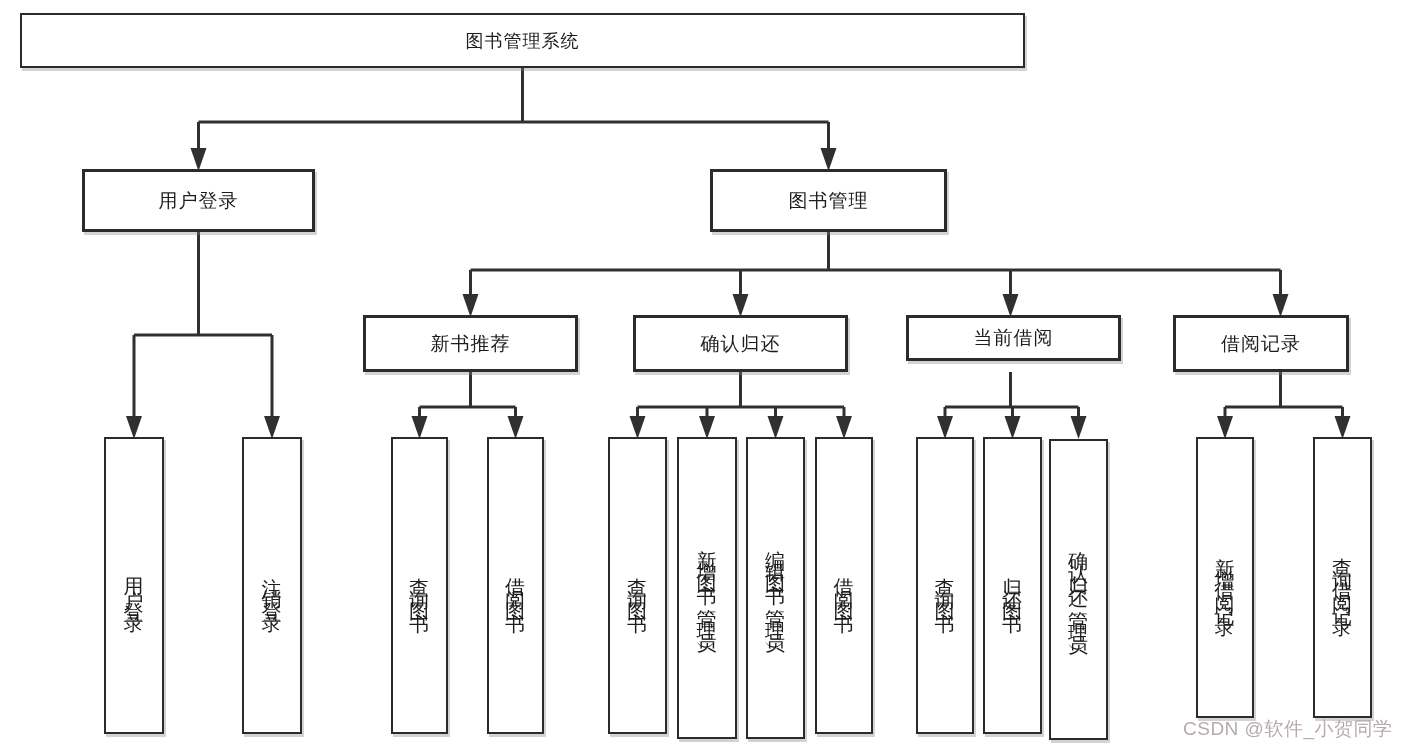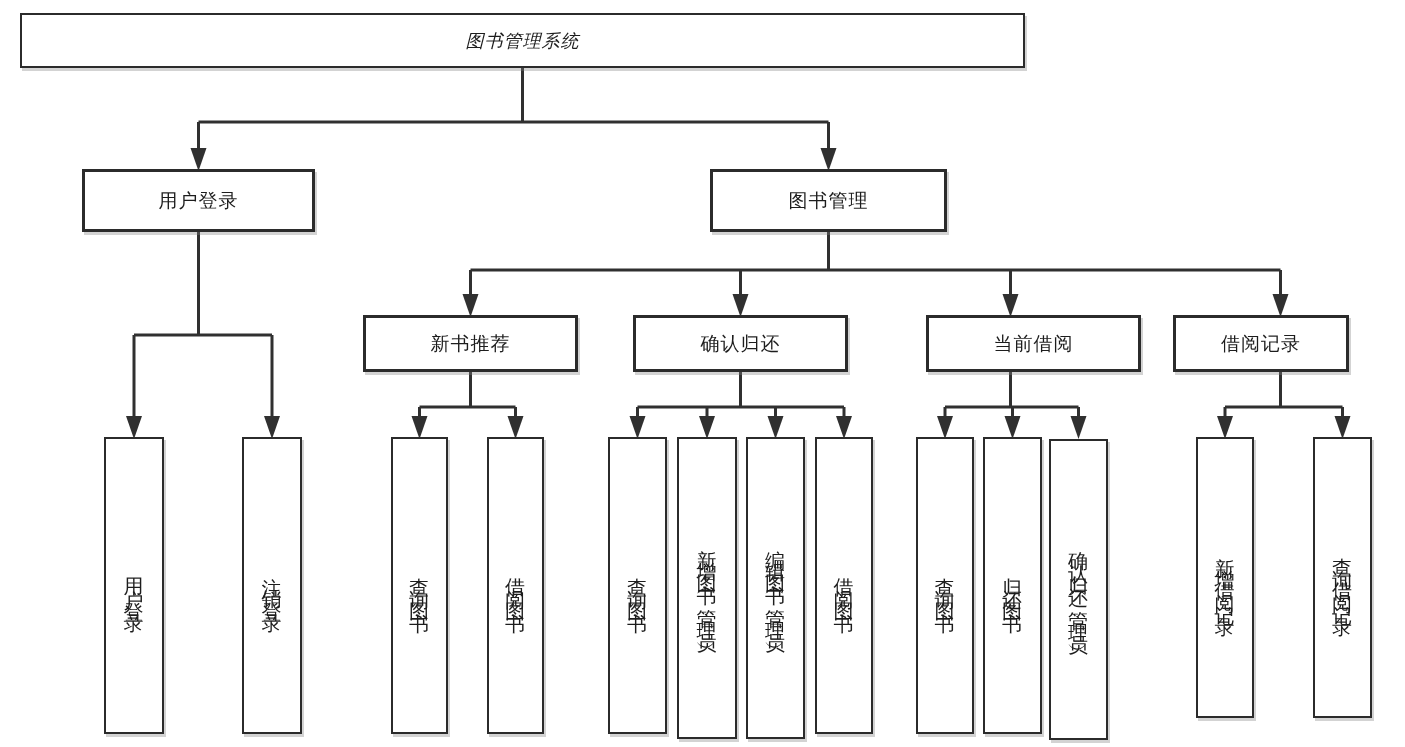--- a/index.html
+++ b/index.html
@@ -103,28 +103,28 @@
       <polygon points="767.5,416 783.5,416 775.5,439"></polygon>
       <polygon points="836,416 852,416 844,439"></polygon>
       <polygon points="937,416 953,416 945,439"></polygon>
       <polygon points="1004.5,416 1020.5,416 1012.5,439"></polygon>
       <polygon points="1070.5,416 1086.5,416 1078.5,439"></polygon>
       <polygon points="1217,416 1233,416 1225,439"></polygon>
       <polygon points="1334.5,416 1350.5,416 1342.5,439"></polygon>
     </g>
   </svg>
 
-  <div class="node hnode root-node" style="left:20px;top:13px;width:1005px;height:55px;font-style:italic;">图书管理系统</div>
+  <div class="node hnode root-node" style="left:20px;top:13px;width:1005px;height:55px;">图书管理系统</div>
 
   <div class="node hnode mid" style="left:82px;top:169px;width:233px;height:63px;">用户登录</div>
   <div class="node hnode mid" style="left:363px;top:315px;width:215px;height:57px;">新书推荐</div>
 
   <div class="node hnode mid" style="left:710px;top:169px;width:237px;height:63px;">图书管理</div>
   <div class="node hnode mid" style="left:633px;top:315px;width:215px;height:57px;">确认归还</div>
-  <div class="node hnode mid" style="left:926px;top:315px;width:215px;height:57px;font-family:Liberation Mono, monospace;">当前借阅</div>
+  <div class="node hnode mid" style="left:906px;top:315px;width:215px;height:46px;font-family:Liberation Mono, monospace;">当前借阅</div>
   <div class="node hnode mid" style="left:1173px;top:315px;width:176px;height:57px;">借阅记录</div>
 
   <div class="node leaf" style="left:104px;top:437px;width:60px;height:297px;">
     <span class="vtext">用户登录</span>
   </div>
   <div class="node leaf" style="left:242px;top:437px;width:60px;height:297px;">
     <span class="vtext">注销登录</span>
   </div>
 
   <div class="node leaf" style="left:391px;top:437px;width:57px;height:297px;">
@@ -157,14 +157,15 @@
     <span class="vtext">确认归还（管理员）</span>
   </div>
 
   <div class="node leaf" style="left:1196px;top:437px;width:58px;height:281px;">
     <span class="vtext">新增借阅记录</span>
   </div>
   <div class="node leaf" style="left:1313px;top:437px;width:59px;height:281px;">
     <span class="vtext">查询借阅记录</span>
   </div>
 
+  <div class="watermark">CSDN @软件_小贺同学</div>
 
 </div>
 
 </body></html>

